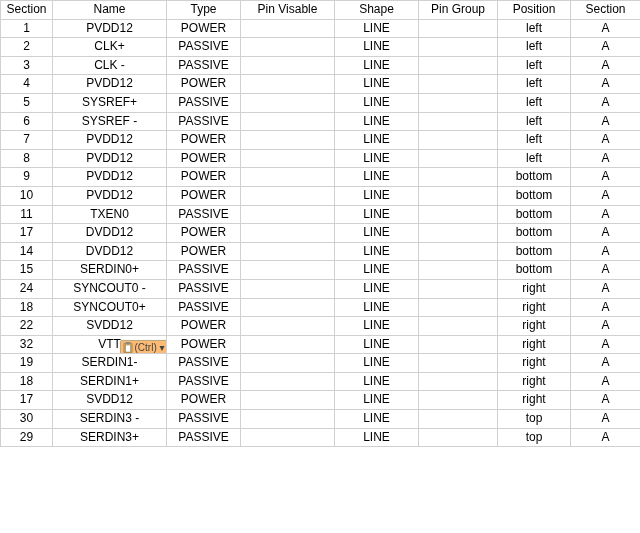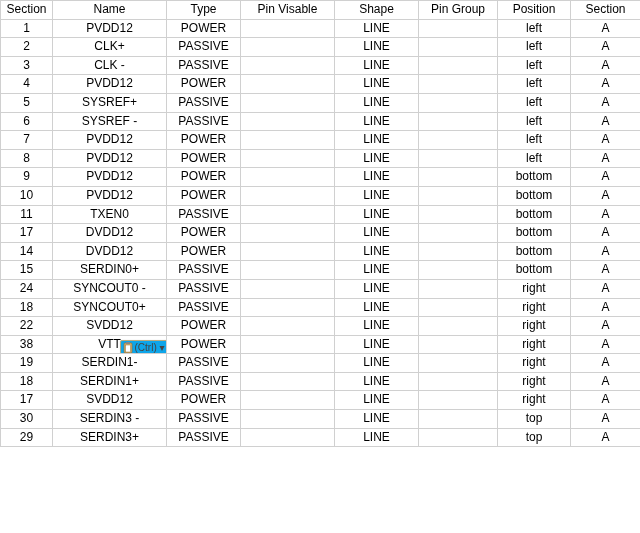--- a/index.html
+++ b/index.html
@@ -41,21 +41,21 @@
   col.c-sec    { width: 70px; }
 
   .name-cell { position: relative; }
   .paste-marker {
     position: absolute;
     left: 50%;
     margin-left: 10px;
     top: 4px;
     display: inline-flex;
     align-items: center;
-    background: #0ea5e9;
+    background: #fdba74;
     border: 1px solid #b9ab7f;
     border-radius: 2px;
     padding: 0 2px 0 2px;
     height: 14px;
     line-height: 12px;
     font-size: 10px;
     color: #444;
     box-shadow: 0 0 1px rgba(0,0,0,0.2);
   }
   .paste-marker svg { display:block; }
@@ -252,21 +252,21 @@
         <td>22</td>
         <td class="name-cell">SVDD12</td>
         <td>POWER</td>
         <td></td>
         <td>LINE</td>
         <td></td>
         <td>right</td>
         <td>A</td>
       </tr>
       <tr>
-        <td>38</td>
+        <td>32</td>
         <td class="name-cell">VTT<span class="paste-marker">
             <svg width="10" height="12" viewBox="0 0 10 12">
               <rect x="1" y="1" width="8" height="10" rx="1" fill="#d9b36c" stroke="#8a6d3b" stroke-width="0.7"></rect>
               <rect x="3" y="0" width="4" height="2" rx="0.5" fill="#888"></rect>
               <rect x="2.5" y="3" width="5" height="7" fill="#fff" stroke="#8a6d3b" stroke-width="0.5"></rect>
             </svg>
             <span class="lbl">(Ctrl) ▾</span>
           </span></td>
         <td>POWER</td>
         <td></td>

